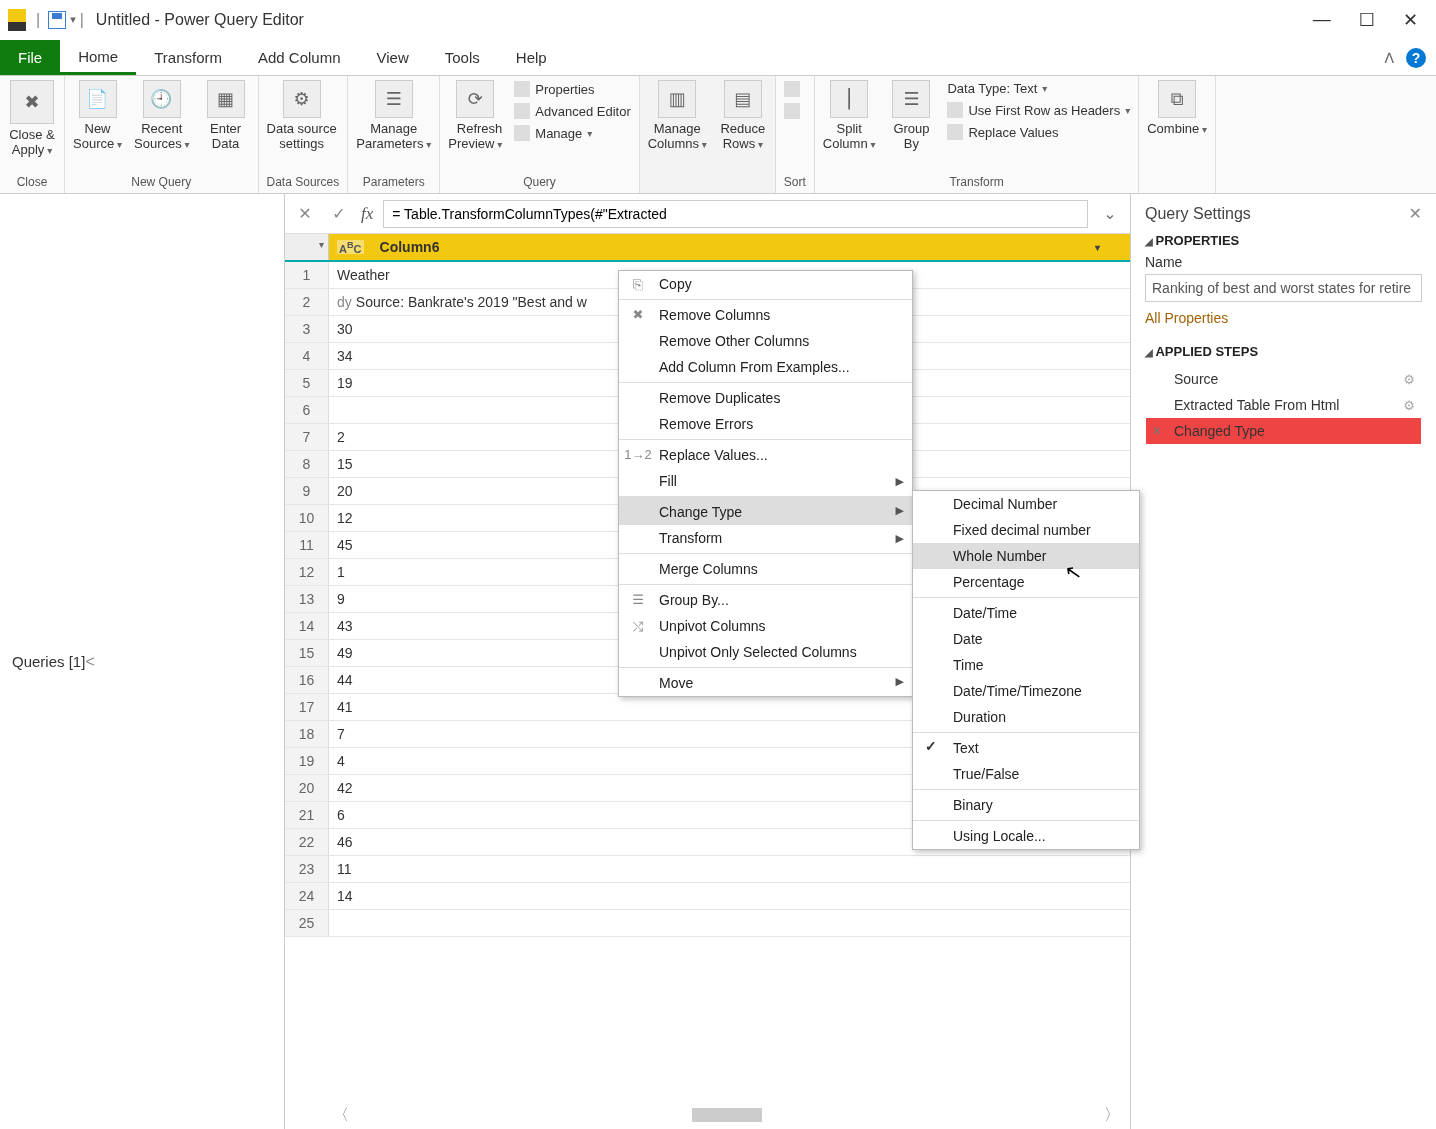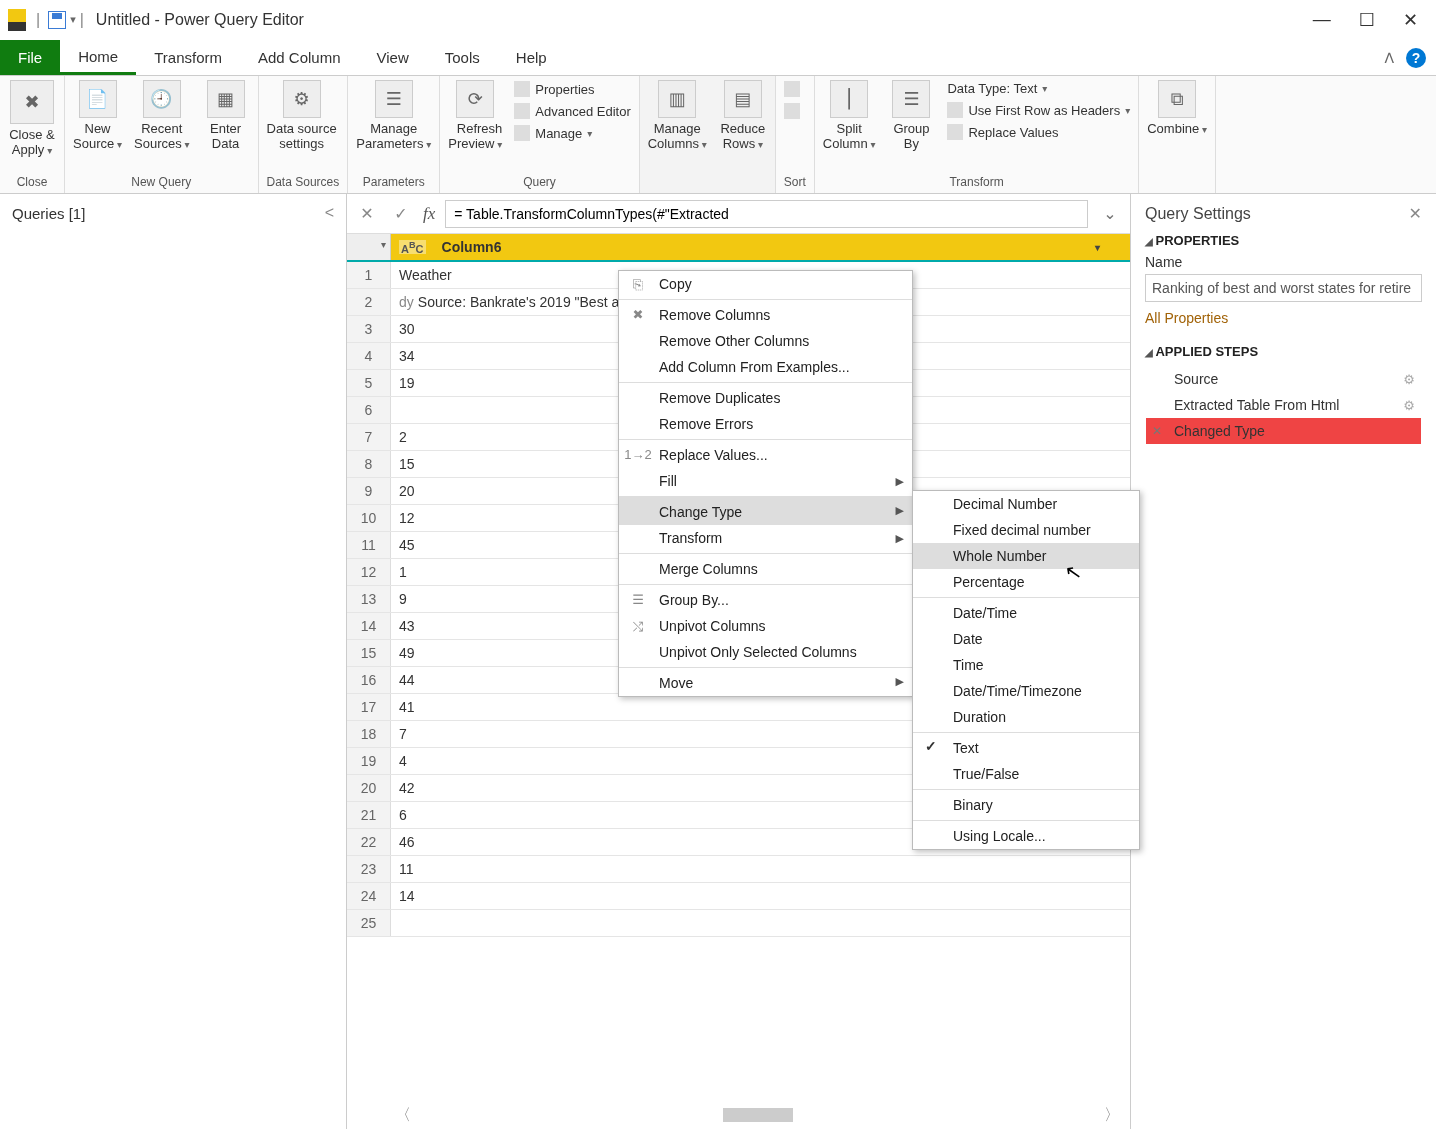--- a/index.html
+++ b/index.html
@@ -34,21 +34,21 @@
 .rbtn .ric.big { width:44px; height:44px; }
 .smallcol { display:flex; flex-direction:column; gap:4px; font-size:13px; color:#333; justify-content:center; }
 .smallcol div { display:flex; align-items:center; gap:5px; white-space:nowrap; padding:1px 0;}
 .smallcol .sic { width:16px; height:16px; background:#ddd; display:inline-block; }
 .dd::after{content:" ▾"; font-size:10px; color:#666;}
 
 
 .main { display:flex; height:calc(1129px - 40px - 36px - 118px); }
 
 
-.qpane { width:347px; border-right:1px solid #ccc; background:#fff; display:flex; flex-direction:column; }
+.qpane { width:285px; border-right:1px solid #ccc; background:#fff; display:flex; flex-direction:row; }
 .qhead { display:flex; align-items:center; justify-content:space-between; padding:10px 12px; font-size:15px; color:#333; }
 .qhead .coll { color:#888; font-size:16px; }
 .qitem { margin:4px 8px; padding:6px 8px; background:#e6f2e6; border:1px solid #bdd9bd; display:flex; align-items:center; gap:8px; font-size:14px; color:#333; white-space:nowrap; overflow:hidden; text-overflow:ellipsis; }
 .qitem .tic { width:16px; height:14px; background:linear-gradient(#6aa #6aa); border:1px solid #2a8; display:inline-block;}
 
 
 .center { flex:1; display:flex; flex-direction:column; border-right:1px solid #ccc; min-width:0; }
 .fbar { height:40px; display:flex; align-items:center; gap:10px; padding:6px 8px; border-bottom:1px solid #ddd; }
 .fbar .fbtn { width:24px; height:24px; display:flex; align-items:center; justify-content:center; color:#888; font-size:16px; }
 .fbar .fx { font-style:italic; font-family:"Times New Roman"; font-size:17px; color:#555; }

